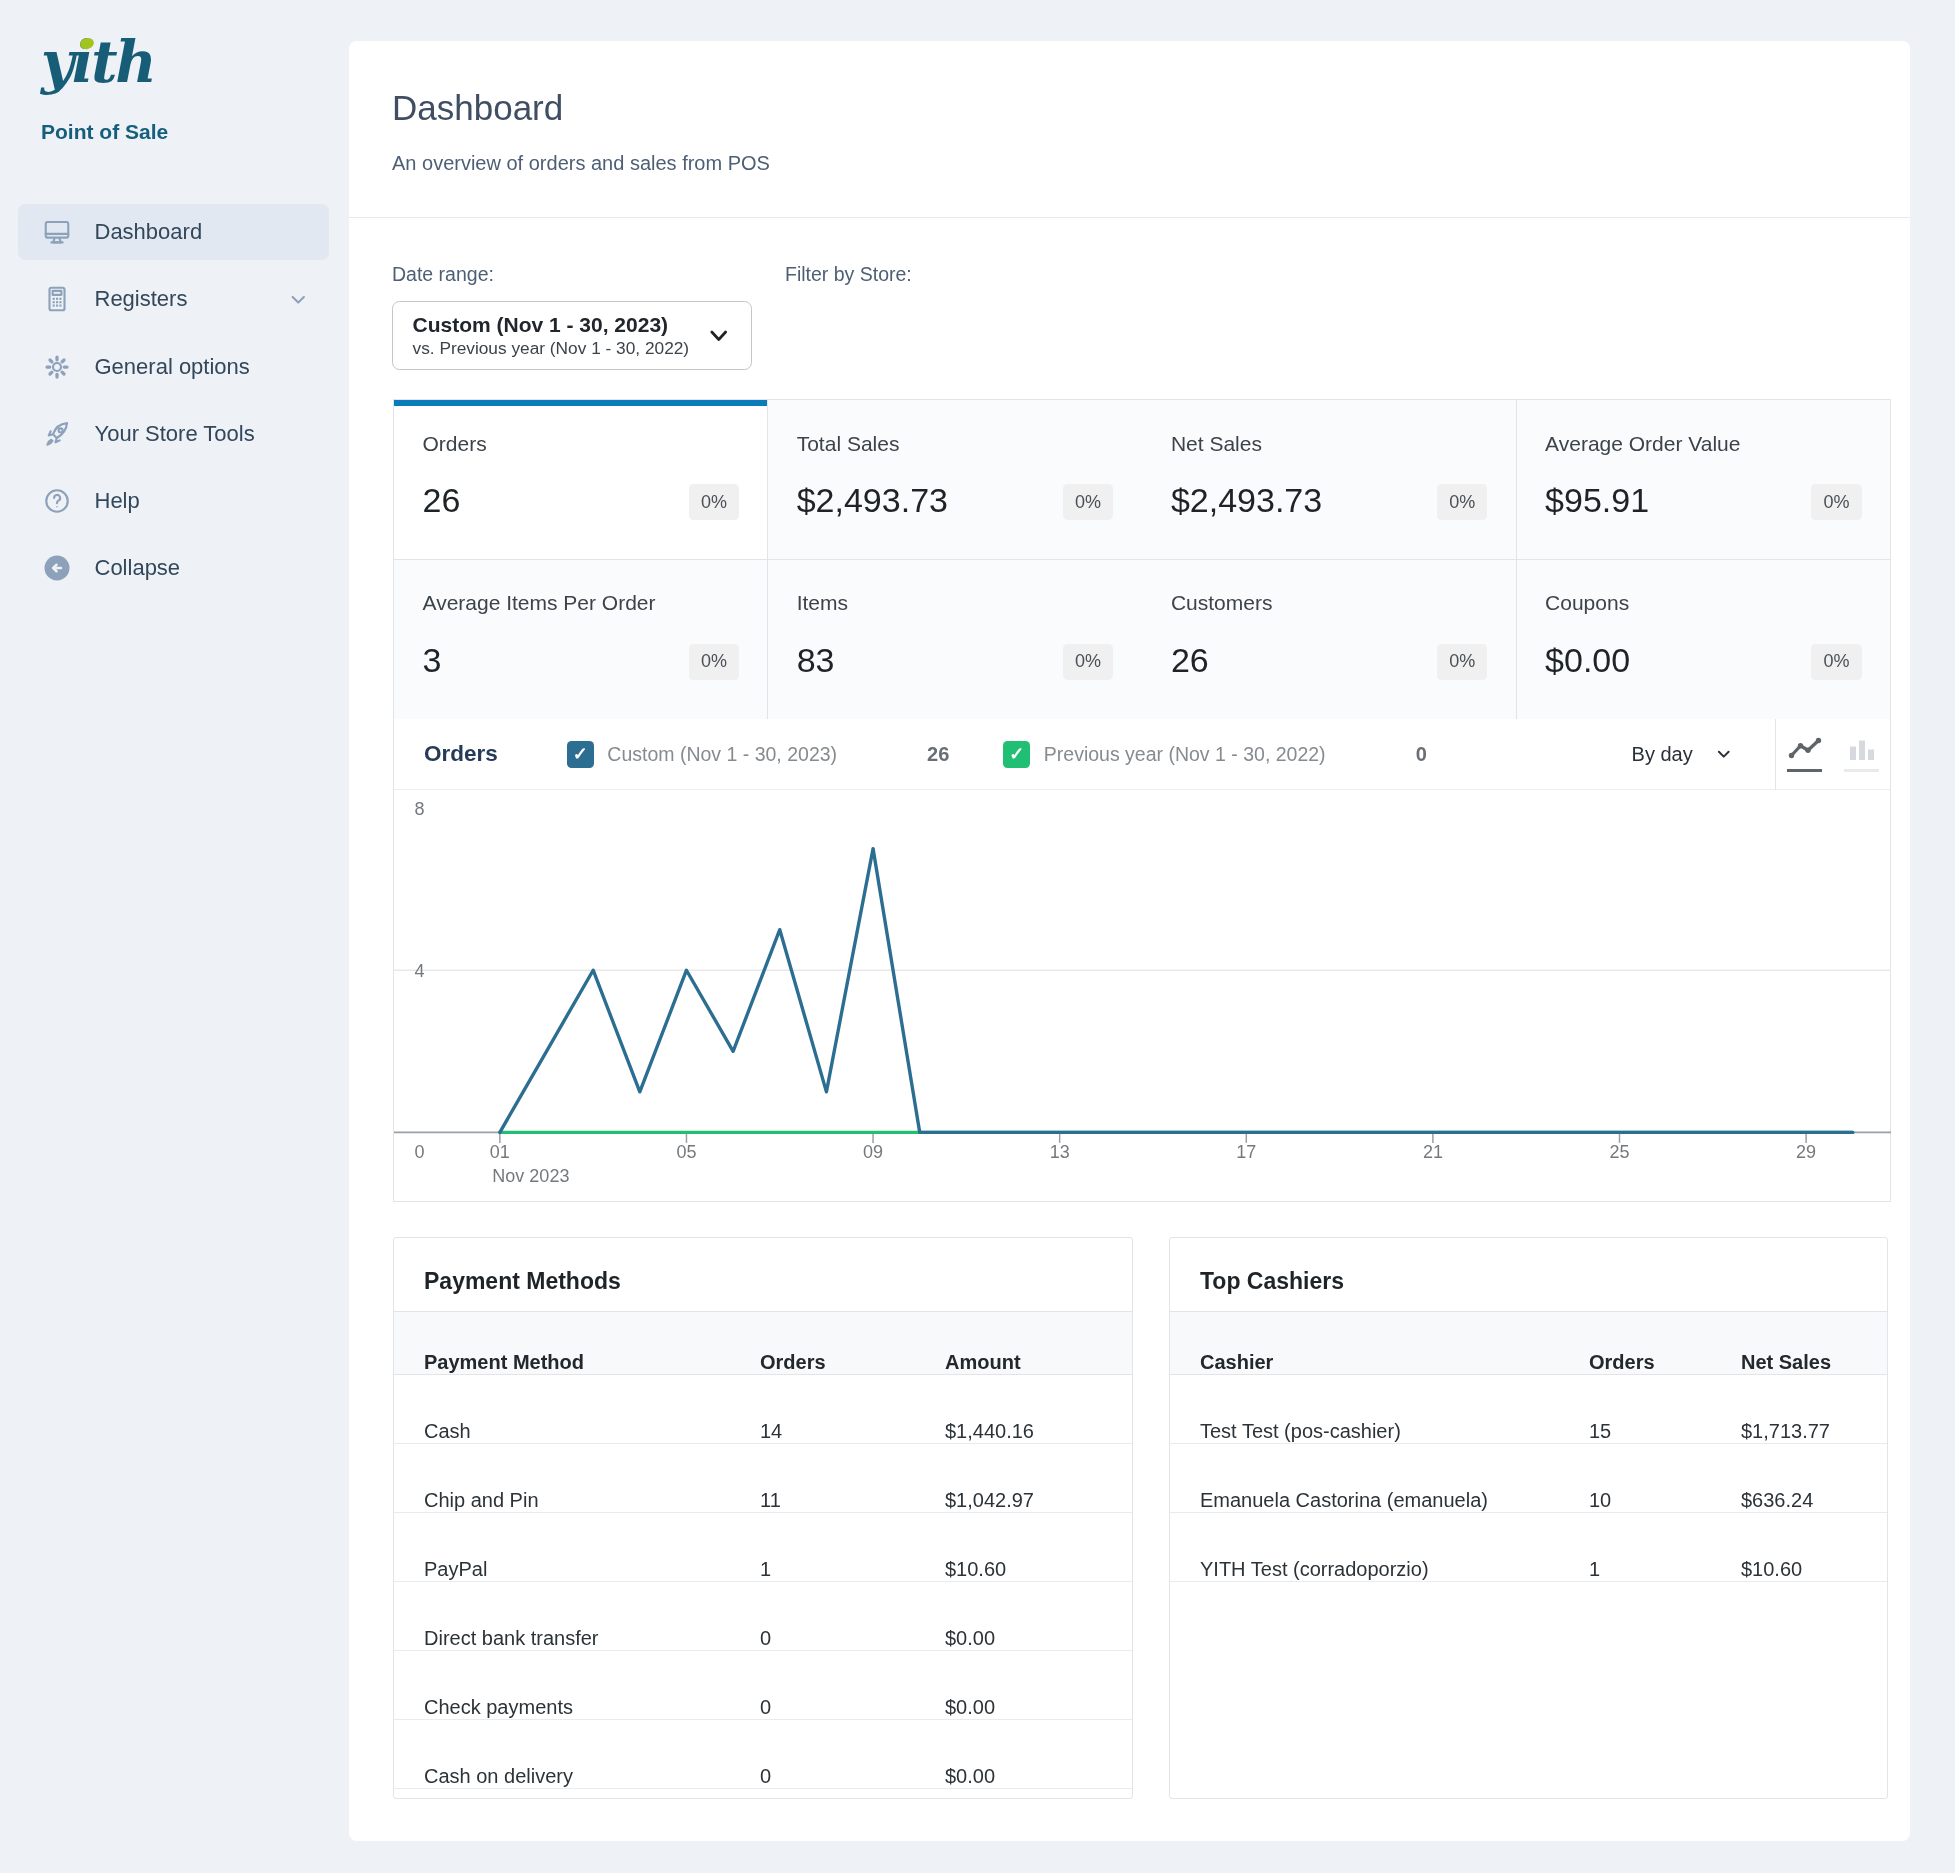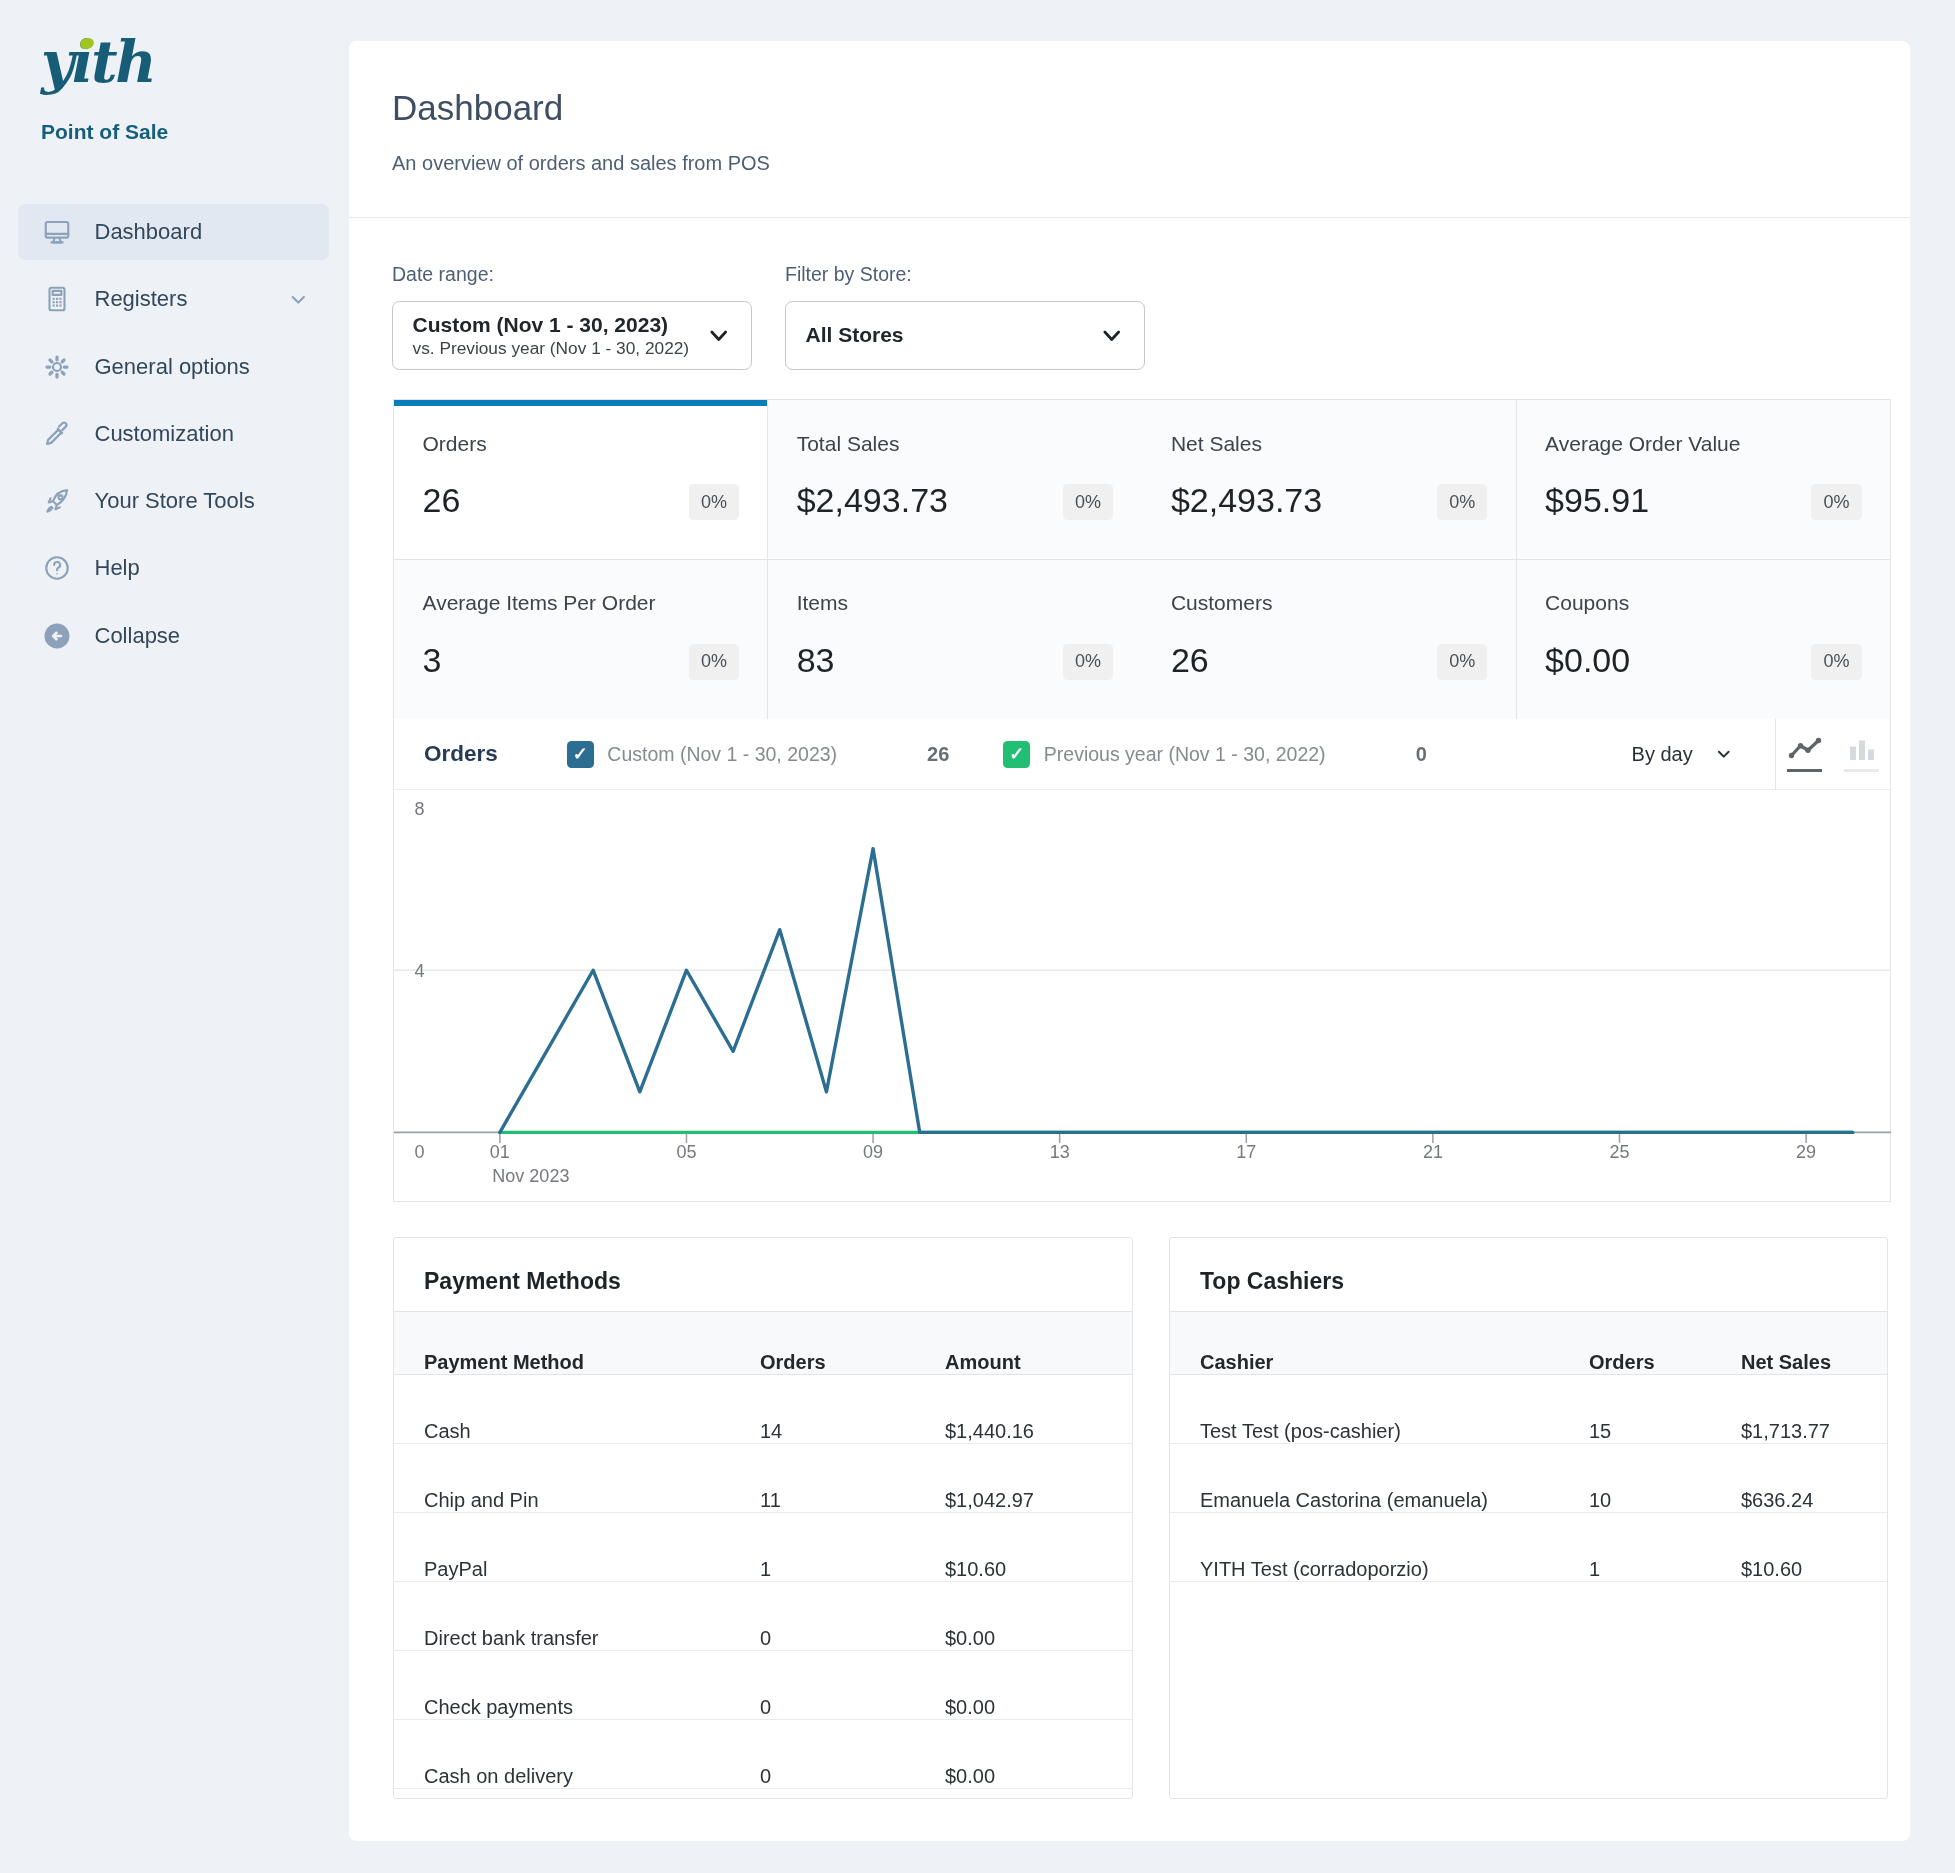--- a/index.html
+++ b/index.html
@@ -153,28 +153,20 @@
             <line x1="6.4" y1="6.4" x2="7.9" y2="7.9"></line>
               <line x1="16.1" y1="16.1" x2="17.6" y2="17.6"></line>
             <line x1="6.4" y1="17.6" x2="7.9" y2="16.1"></line>
               <line x1="16.1" y1="7.9" x2="17.6" y2="6.4"></line>
           </g>
         </svg>
         <span class="nlabel">General options</span>
       </div>
       <div class="nav-item">
         <svg class="nicon" viewBox="0 0 24 24" fill="none" stroke="#8da2ba" stroke-width="1.7" stroke-linecap="round" stroke-linejoin="round">
-          <path d="M4 20l.9-3.3 8.2-8.2 2.4 2.4-8.2 8.2L4 20z"></path>
-          <path d="M13.5 6.2l2.8-2.8a1.9 1.9 0 0 1 2.7 2.7l-2.8 2.8"></path>
-          <line x1="12.6" y1="7.9" x2="16.1" y2="11.4"></line>
-        </svg>
-        <span class="nlabel">Customization</span>
-      </div>
-      <div class="nav-item">
-        <svg class="nicon" viewBox="0 0 24 24" fill="none" stroke="#8da2ba" stroke-width="1.7" stroke-linecap="round" stroke-linejoin="round">
           <path d="M11.8 15.2l-3-3c1.5-4.5 5.2-8.3 11.2-8.9-.5 6-4.3 9.7-8.2 11.9z"></path>
           <circle cx="14.9" cy="9.1" r="1.6"></circle>
           <path d="M8.8 12.2l-3.4 1 1.5-3.4"></path>
           <path d="M11.8 15.2l-1 3.4 3.4-1.5"></path>
           <path d="M7.4 16.6c-1.2.6-2.6 2.1-3.1 4 2-.5 3.5-1.9 4.1-3.1"></path>
         </svg>
         <span class="nlabel">Your Store Tools</span>
       </div>
       <div class="nav-item">
         <svg class="nicon" viewBox="0 0 24 24" fill="none" stroke="#8da2ba" stroke-width="1.7" stroke-linecap="round" stroke-linejoin="round">
@@ -206,28 +198,20 @@
     <div class="select-box box-date">
       <div class="select-text">
         <span class="select-main">Custom (Nov 1 - 30, 2023)</span>
         <span class="select-sub">vs. Previous year (Nov 1 - 30, 2022)</span>
       </div>
       <svg class="select-chev" viewBox="0 0 24 24" fill="none" stroke="#1d2327" stroke-width="2.6" stroke-linecap="round" stroke-linejoin="round">
         <polyline points="5.5,8.5 12,15.5 18.5,8.5"></polyline>
       </svg>
     </div>
     <div class="filter-label lbl-store">Filter by Store:</div>
-    <div class="select-box box-store">
-      <div class="select-text">
-        <span class="select-main">All Stores</span>
-      </div>
-      <svg class="select-chev" viewBox="0 0 24 24" fill="none" stroke="#1d2327" stroke-width="2.6" stroke-linecap="round" stroke-linejoin="round">
-        <polyline points="5.5,8.5 12,15.5 18.5,8.5"></polyline>
-      </svg>
-    </div>
 
     <div class="tiles">
       <div class="tile active">
         <div class="tile-label">Orders</div>
         <div class="tile-value">26</div>
         <div class="tile-delta">0%</div>
       </div>
       <div class="tile">
         <div class="tile-label">Total Sales</div>
         <div class="tile-value">$2,493.73</div>

